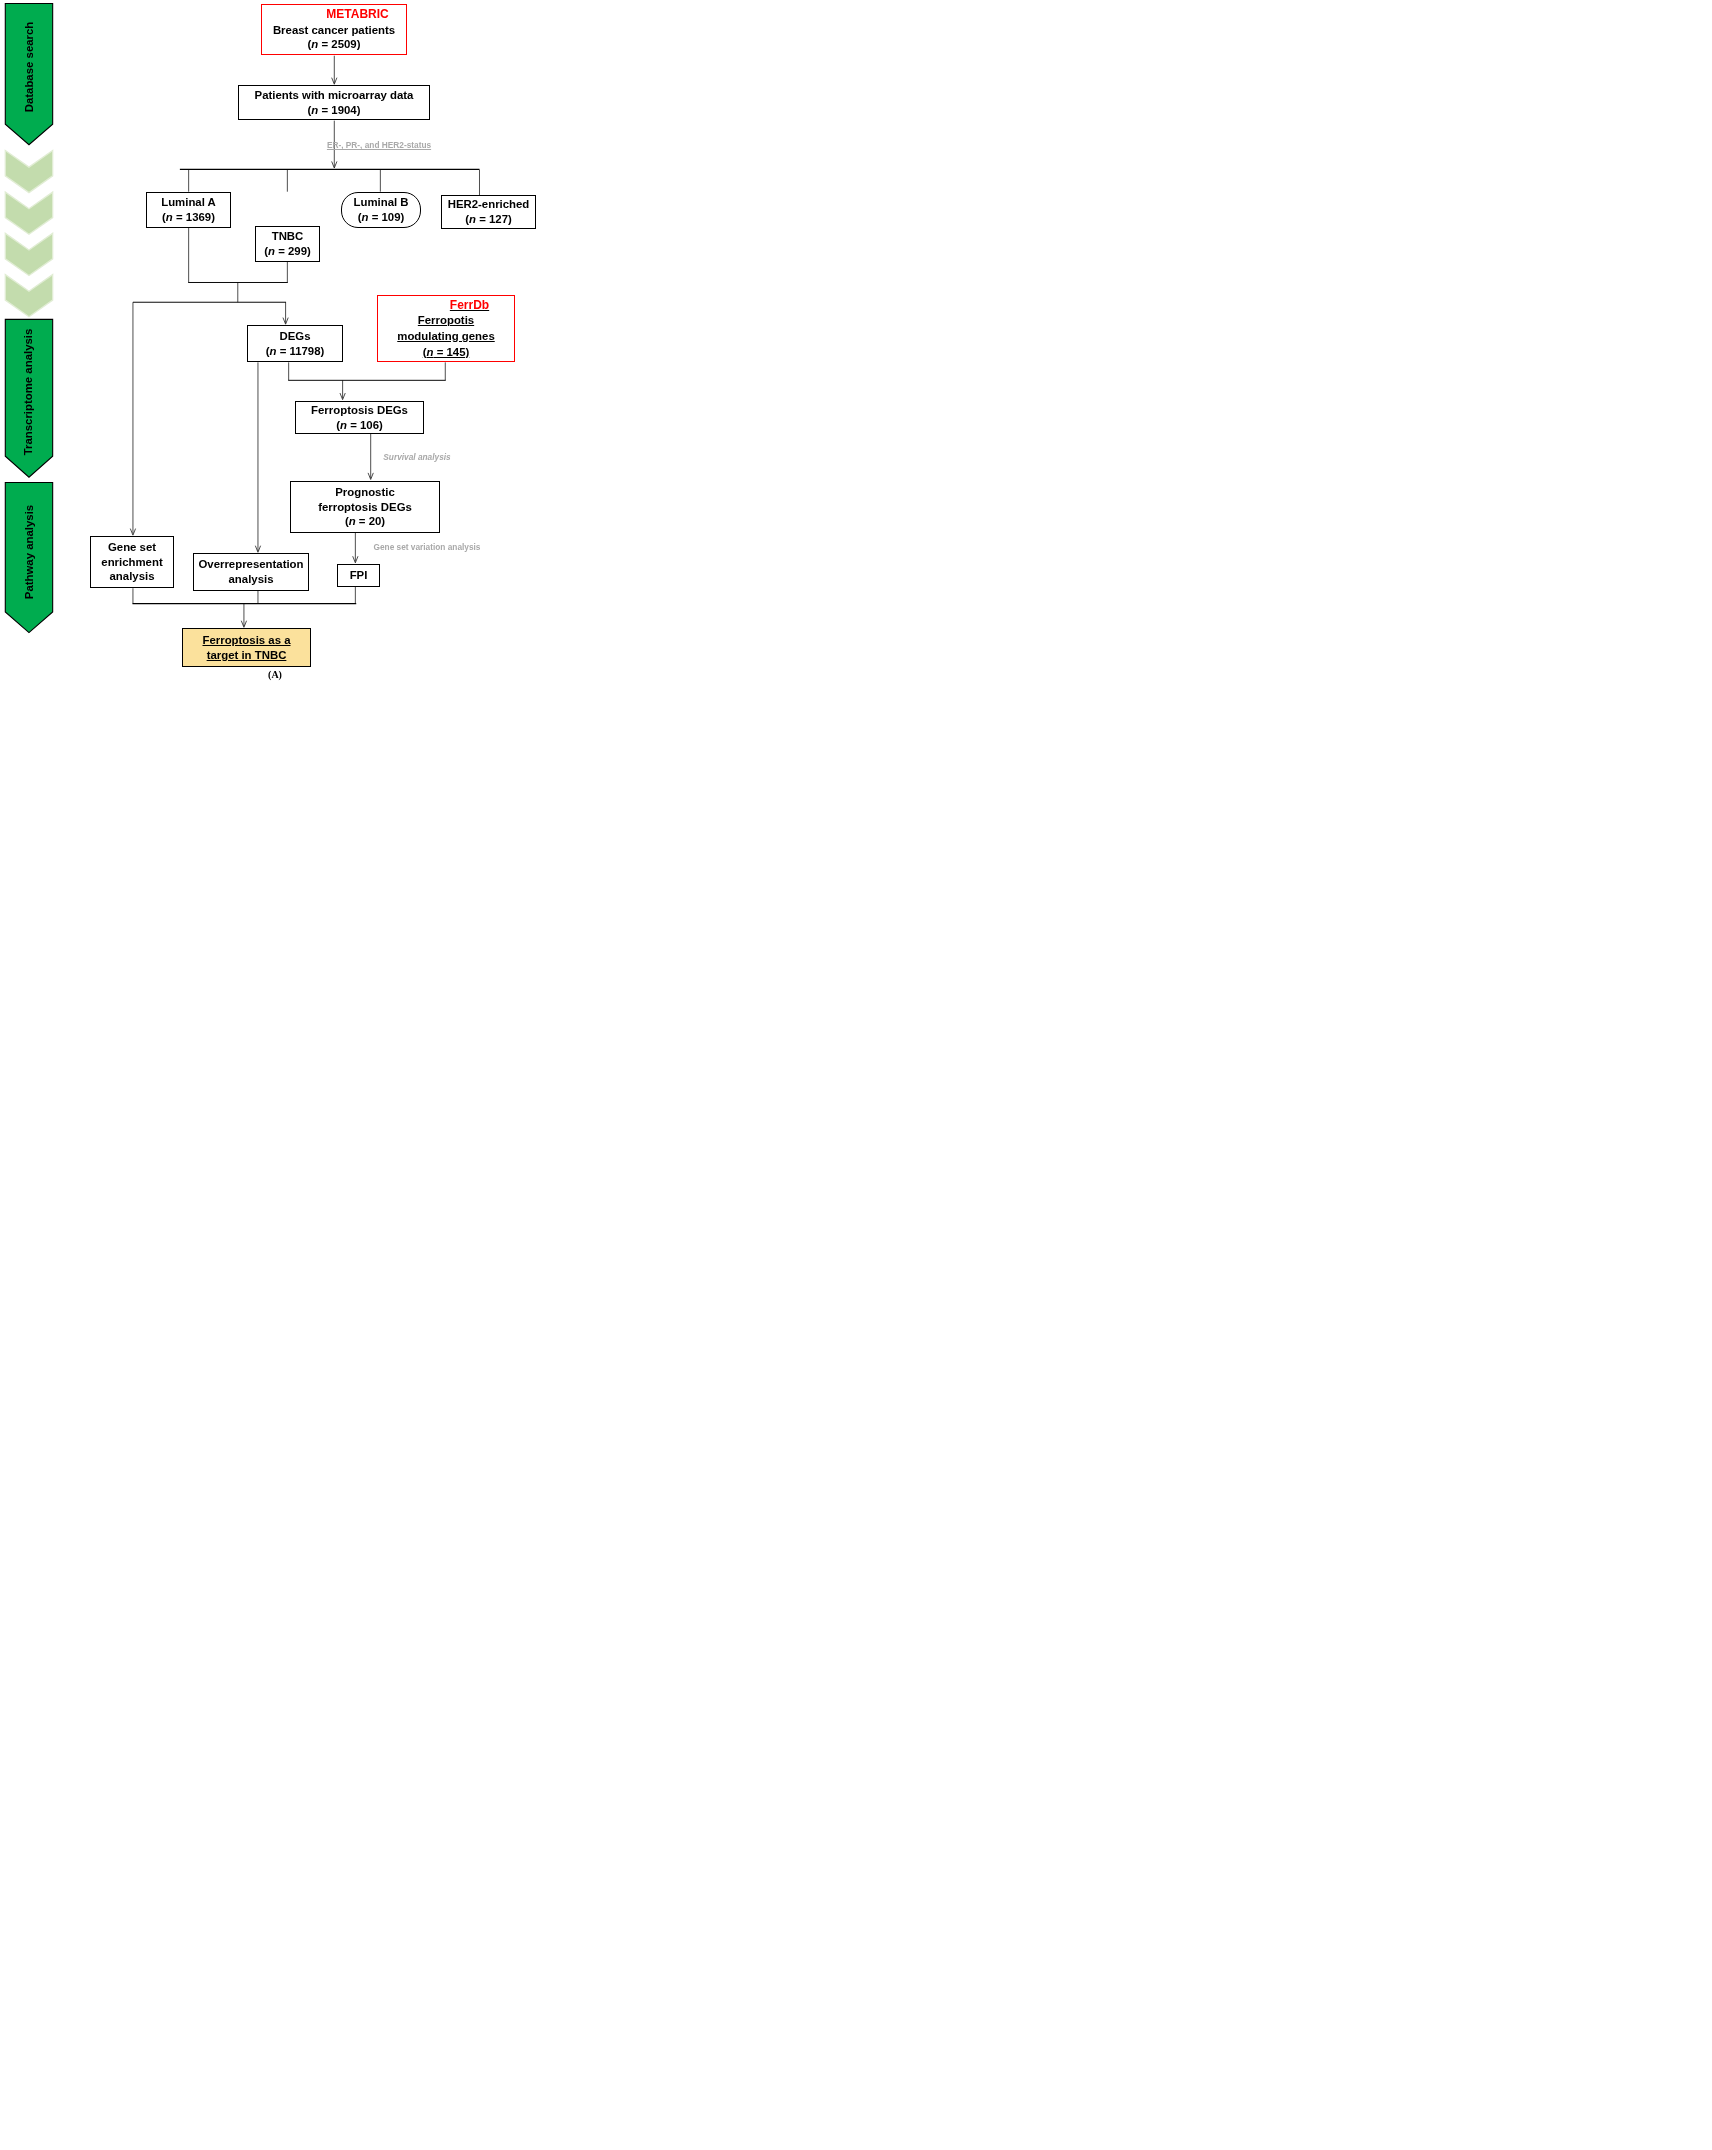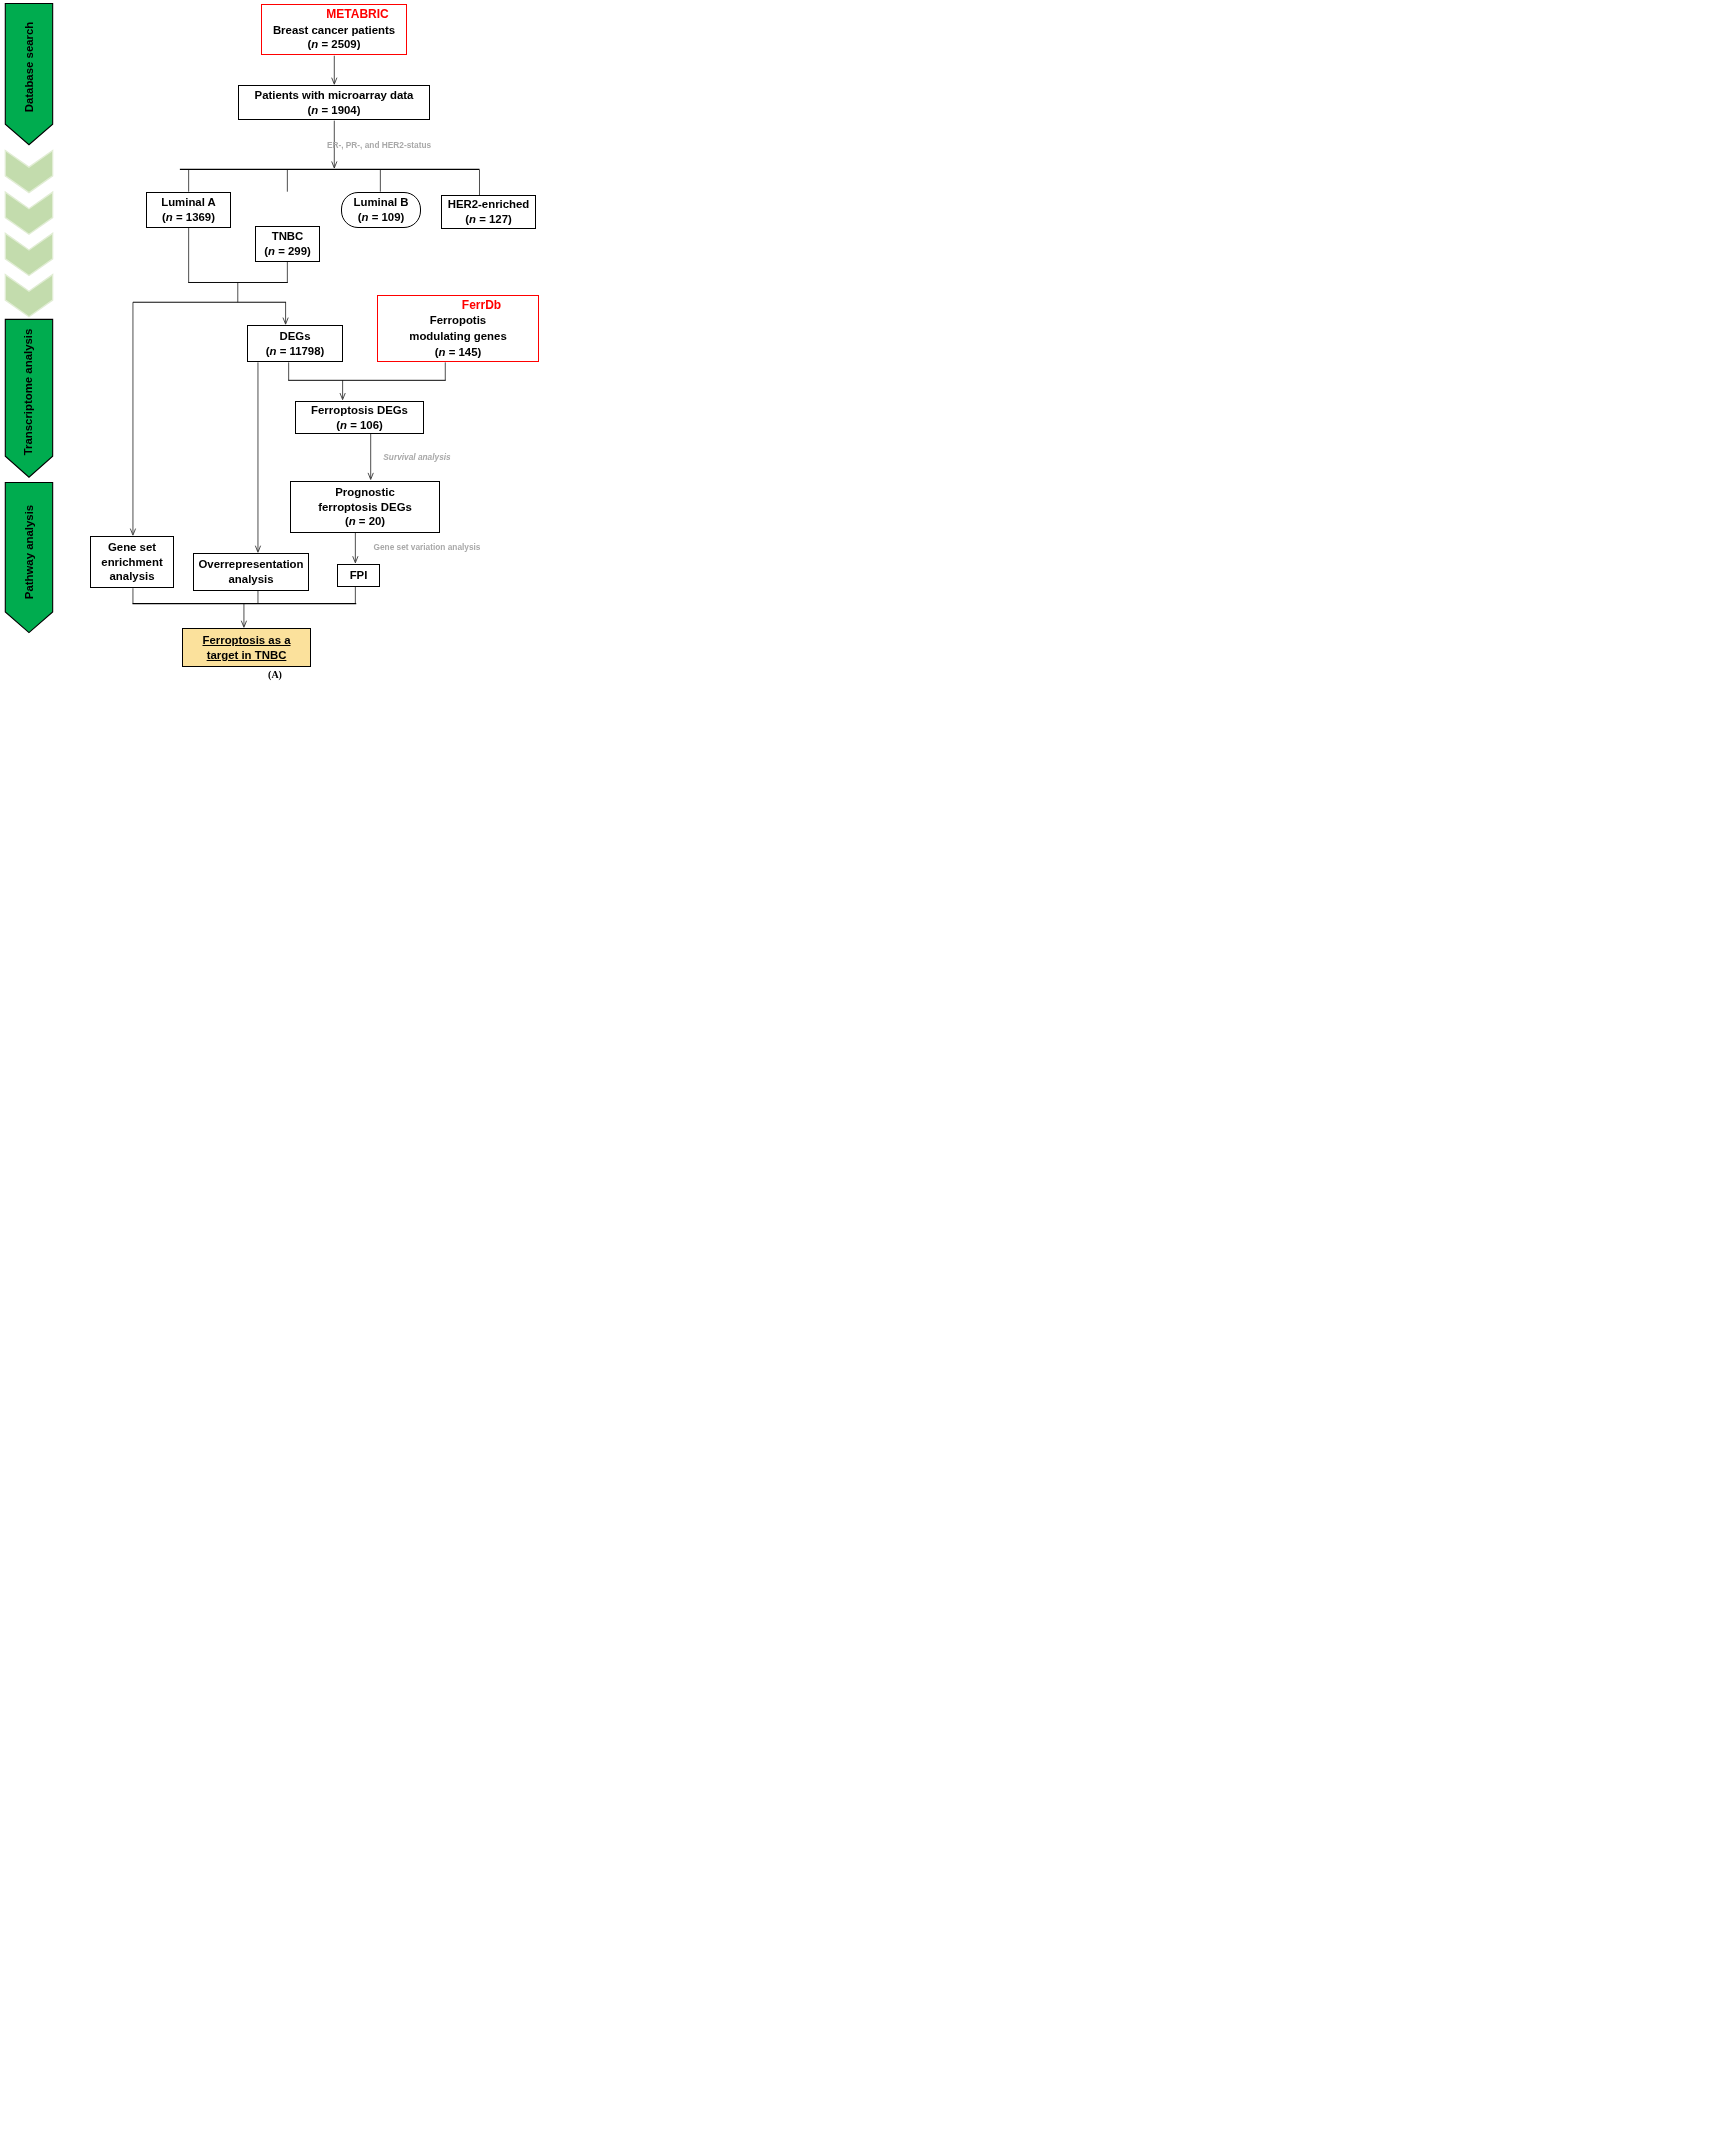--- a/index.html
+++ b/index.html
@@ -97,21 +97,21 @@
     <div class="red-text" style="font-size:12px;">METABRIC</div>
     <div>Breast cancer patients</div>
     <div>(<i>n</i> = 2509)</div>
   </div>
 
   <div class="box" style="left:238px;top:85px;width:192px;height:35px;">
     <div>Patients with microarray data</div>
     <div>(<i>n</i> = 1904)</div>
   </div>
 
-  <div class="graylab" style="left:379px;top:140px;">ER-, PR-, and HER2-status</div>
+  <div class="graylab" style="left:379px;top:140px;text-decoration:underline;">ER-, PR-, and HER2-status</div>
 
   <div class="box" style="left:146px;top:192px;width:85px;height:36px;">
     <div>Luminal A</div>
     <div>(<i>n</i> = 1369)</div>
   </div>
   <div class="box" style="left:255px;top:192px;width:65px;height:36px;margin-top:34px;">
     <div>TNBC</div>
     <div>(<i>n</i> = 299)</div>
   </div>
   <div class="box" style="left:341px;top:192px;width:80px;height:36px;border-radius:17px;">
@@ -121,21 +121,21 @@
   <div class="box" style="left:441px;top:195px;width:95px;height:34px;">
     <div>HER2-enriched</div>
     <div>(<i>n</i> = 127)</div>
   </div>
 
   <div class="box" style="left:247px;top:325px;width:96px;height:37px;">
     <div>DEGs</div>
     <div>(<i>n</i> = 11798)</div>
   </div>
 
-  <div class="box red-border lh-wide" style="left:377px;top:295px;width:162px;height:67px;">
+  <div class="box red-border lh-wide" style="left:377px;top:295px;width:138px;height:67px;text-decoration:underline;">
     <div class="red-text" style="font-size:12px;">FerrDb</div>
     <div>Ferropotis</div>
     <div>modulating genes</div>
     <div>(<i>n</i> = 145)</div>
   </div>
 
   <div class="box" style="left:295px;top:401px;width:129px;height:33px;">
     <div>Ferroptosis DEGs</div>
     <div>(<i>n</i> = 106)</div>
   </div>

